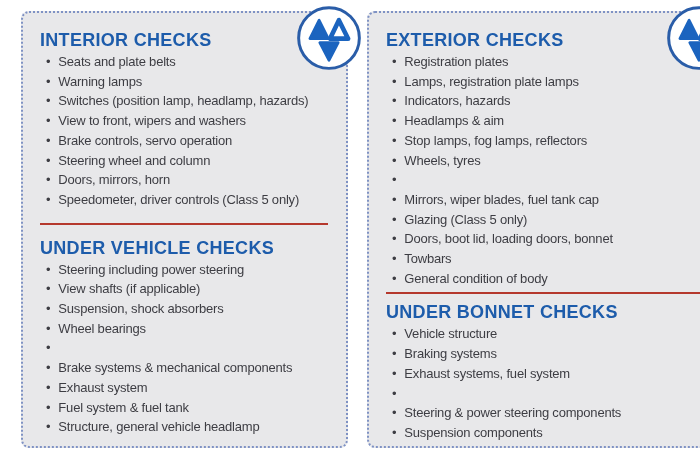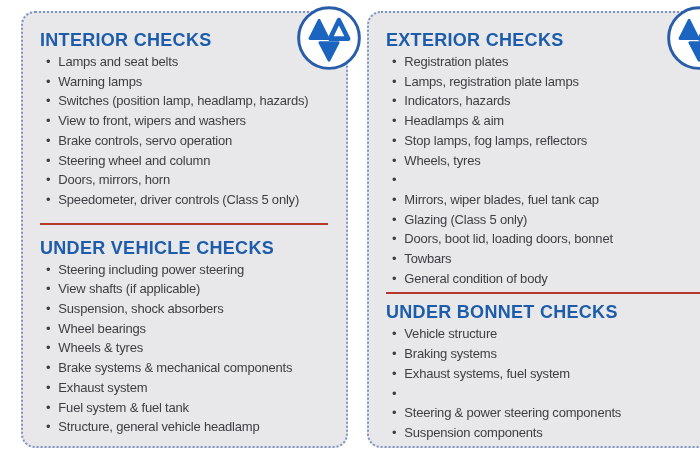--- a/index.html
+++ b/index.html
@@ -18,21 +18,21 @@
     width:700px;height:456px;
     background:var(--page-bg);
     font-family:"Liberation Sans", sans-serif;
     position:relative;
     overflow:hidden;
   }
   .panel{
     position:absolute;
     background:var(--panel-bg);
     border:2px dotted var(--border-blue);
-    border-radius:14px;
+    border-radius:8px;
     padding:11px 16px 8px 17px;
   }
   .panel-left{left:21px;top:11px;width:327px;height:437px;}
   .panel-right{left:367px;top:11px;width:360px;height:437px;}
   .section-heading{
     margin:6px 0 0 0;
     color:var(--heading-blue);
     font-size:18px;
     font-weight:bold;
     letter-spacing:.3px;
@@ -75,21 +75,21 @@
 </head>
 <body>
 
 <div>
 
   <section class="panel panel-left">
     <h2 class="section-heading">INTERIOR CHECKS</h2>
     <ul class="checklist">
         <li>
           <span class="bullet">•</span>
-          <span class="item-text">Lamps and seat belts</span>
+          <span class="item-text">Seats and plate belts</span>
         </li>
         <li>
           <span class="bullet">•</span>
           <span class="item-text">Warning lamps</span>
         </li>
         <li>
           <span class="bullet">•</span>
           <span class="item-text">Switches (position lamp, headlamp, hazards)</span>
         </li>
         <li>
@@ -127,21 +127,20 @@
         <li>
           <span class="bullet">•</span>
           <span class="item-text">Suspension, shock absorbers</span>
         </li>
         <li>
           <span class="bullet">•</span>
           <span class="item-text">Wheel bearings</span>
         </li>
         <li>
           <span class="bullet">•</span>
-          <span class="item-text">Wheels &amp; tyres</span>
         </li>
         <li>
           <span class="bullet">•</span>
           <span class="item-text">Brake systems &amp; mechanical components</span>
         </li>
         <li>
           <span class="bullet">•</span>
           <span class="item-text">Exhaust system</span>
         </li>
         <li>

